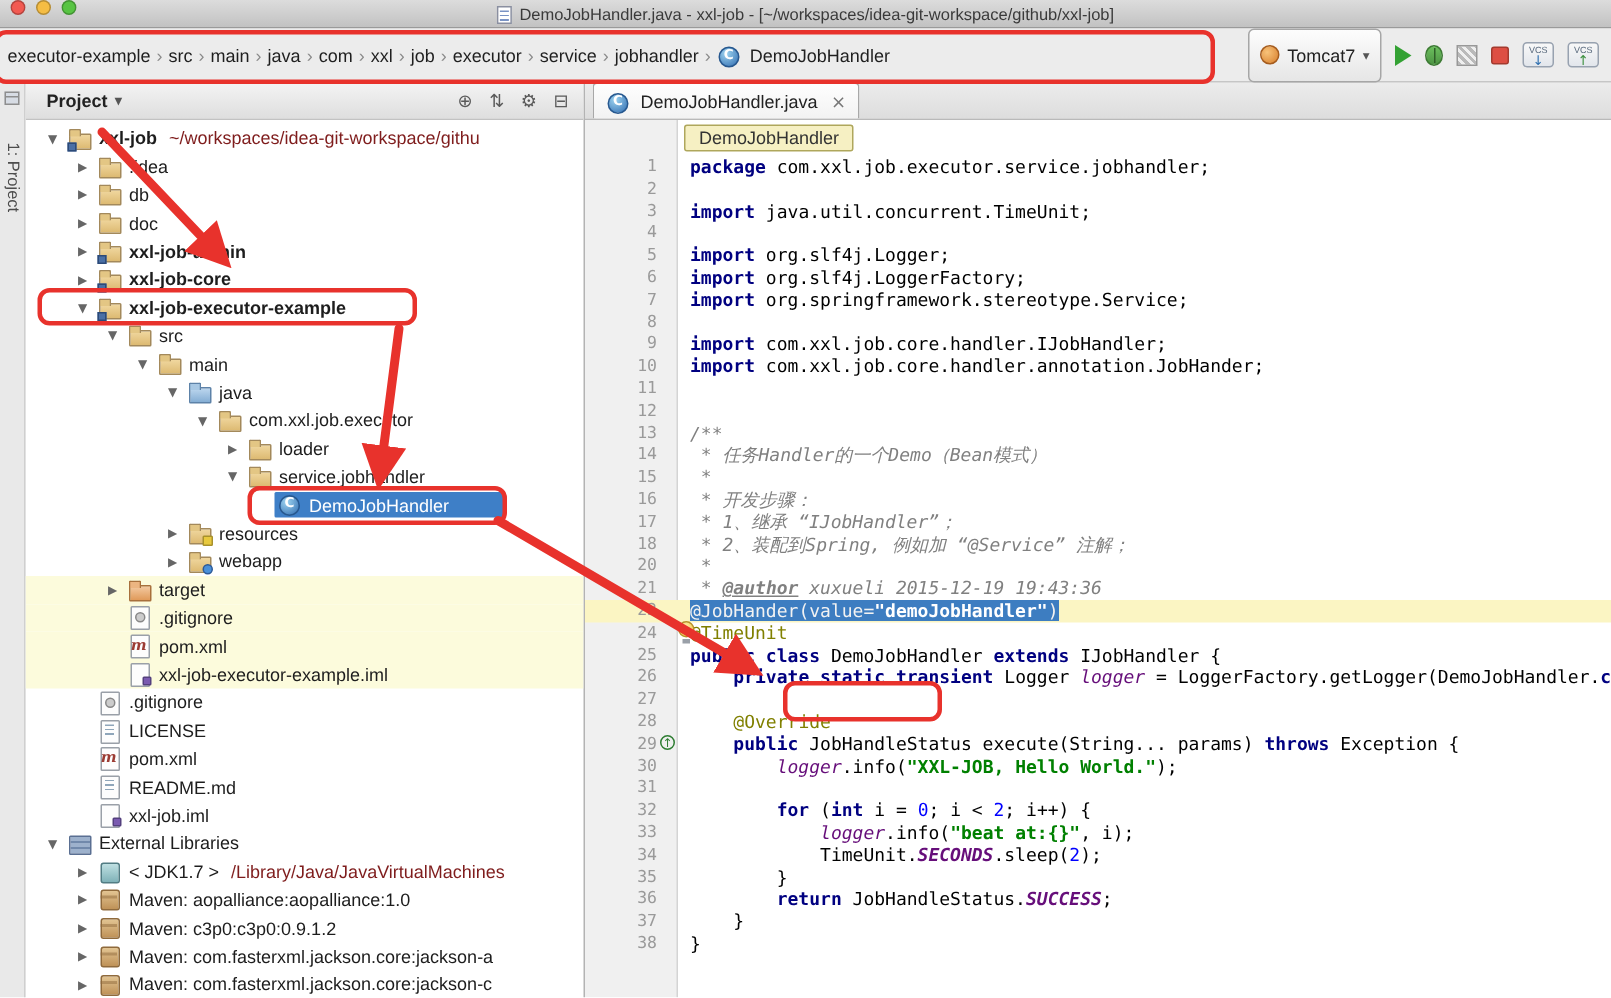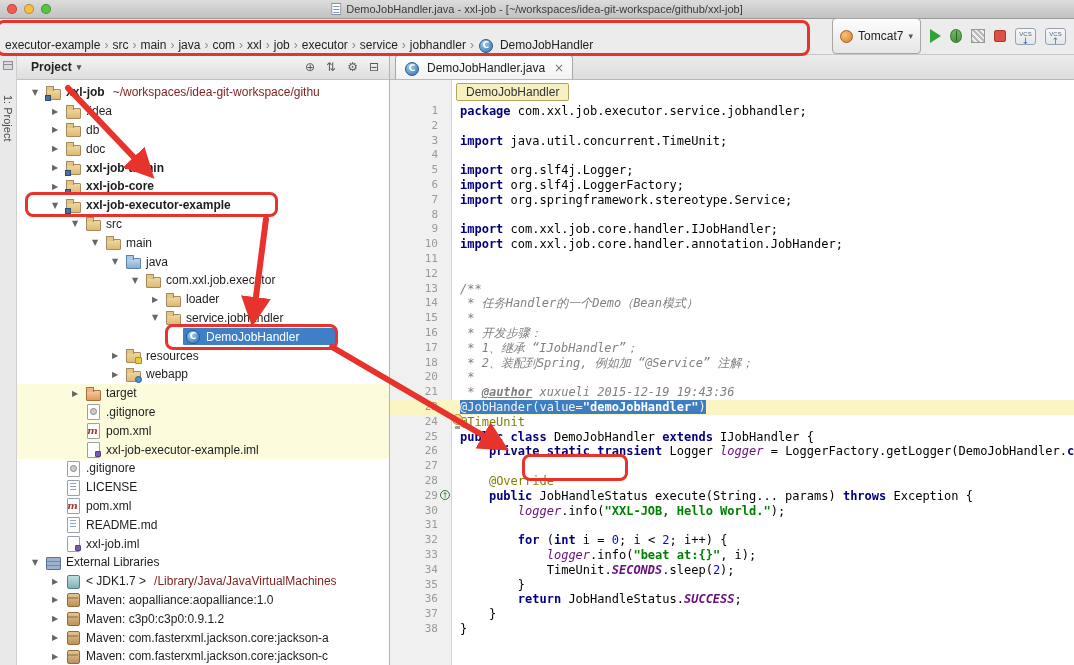--- a/index.html
+++ b/index.html
@@ -3,33 +3,33 @@
 <meta charset="utf-8">
 <style>
   * { margin:0; padding:0; box-sizing:border-box; }
   html,body { width:1074px; height:665px; }
   body { font-family:"Liberation Sans", sans-serif; background:#fff; }
   #app { position:relative; width:1074px; height:665px; overflow:hidden; background:#fff; }
 
   
   .titlebar { position:absolute; left:0; top:0; right:0; height:19px;
     background:linear-gradient(#dcdcdc,#c2c2c2); border-bottom:1px solid #9a9a9a;
-    display:flex; align-items:center; z-index:5; }
+    display:flex; align-items:flex-start; z-index:5; }
   .traffic { display:flex; gap:7px; margin-left:7px; }
   .light { width:10px; height:10px; border-radius:50%; border:1px solid rgba(0,0,0,.25); }
   .light.close { background:#f25a52; } .light.min { background:#f5bd44; } .light.max { background:#58c443; }
   .title-center { position:absolute; left:50%; transform:translateX(-50%); display:flex; align-items:center; gap:5px; height:19px; }
   .doc-icon { width:10px; height:12px; background:#fff; border:1px solid #8a8fa0; position:relative; }
   .doc-icon::after { content:""; position:absolute; left:1px; top:2px; width:6px; height:7px;
     background:repeating-linear-gradient(to bottom,#7a93c4 0 1px, transparent 1px 3px); }
   .title-text { font-size:11px; color:#3a3a3a; white-space:nowrap; }
 
   
   .navbar { position:absolute; left:0; top:19px; right:0; height:36px; background:#ececec;
-    border-bottom:1px solid #c6c6c6; display:flex; align-items:flex-end; padding:0 8px 0 2px; z-index:5; }
+    border-bottom:1px solid #c6c6c6; display:flex; align-items:center; padding:0 8px 0 2px; z-index:5; }
   .crumbs { display:flex; align-items:center; font-size:12px; color:#1f1f1f; white-space:nowrap; overflow:hidden; max-width:760px; }
   .crumb { padding:2px 3px; cursor:default; display:flex; align-items:center; gap:4px; }
   .bsep { color:#8a8a8a; margin:0 1px; font-size:12px; }
   .nav-right { margin-left:auto; display:flex; align-items:center; gap:9px; }
   .combo { display:flex; align-items:center; gap:5px; height:22px; padding:17px 7px;
     background:linear-gradient(#fdfdfd,#e6e6e6); border:1px solid #a6a6a6; border-radius:4px; font-size:12px; color:#222; }
   .tomcat { width:13px; height:13px; border-radius:50%; background:radial-gradient(circle at 35% 35%, #f8c37a, #d77e2b); border:1px solid #a55c1e; }
   .caret { font-size:9px; color:#555; }
   .play { width:0; height:0; border-left:11px solid #33a133; border-top:7px solid transparent; border-bottom:7px solid transparent; }
   .debug-bug { width:12px; height:14px; border-radius:6px / 7px; background:linear-gradient(#6cbf5e,#4d9443); border:1px solid #3c7a33; position:relative; }

